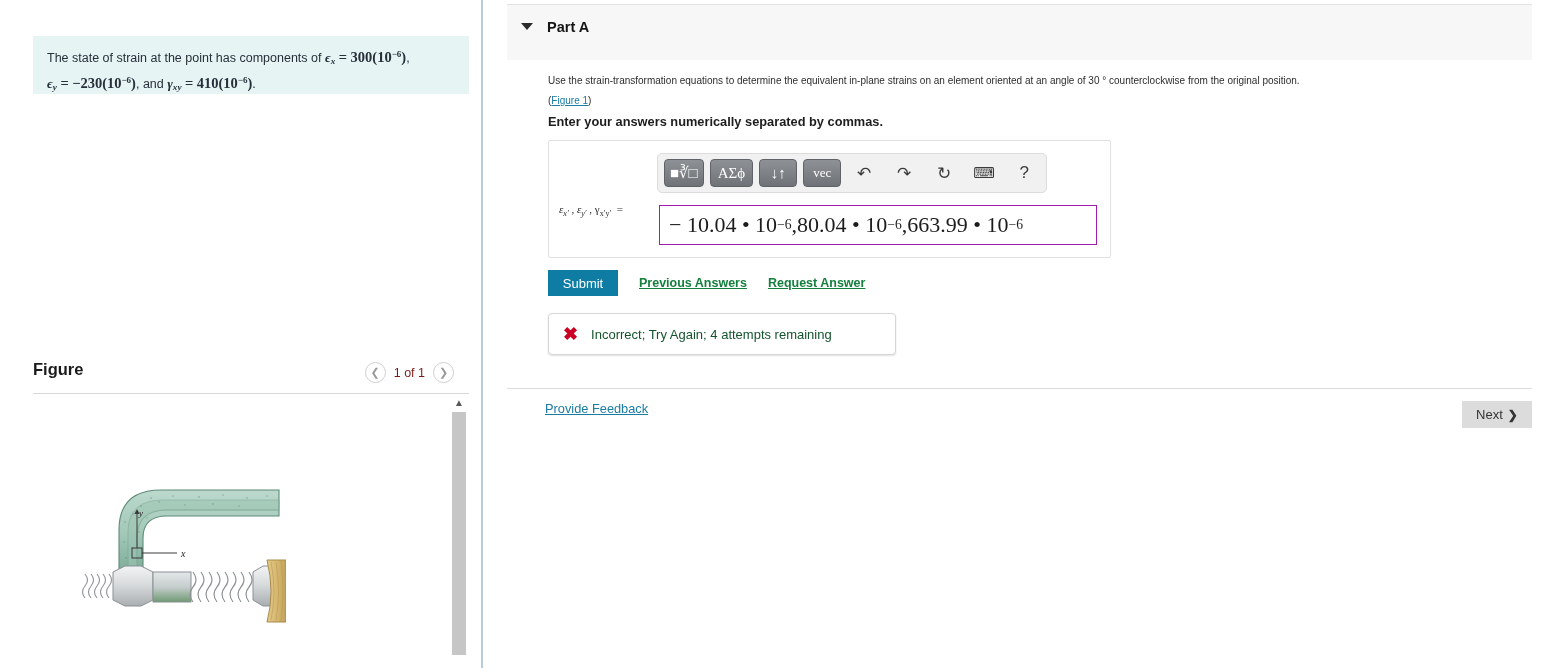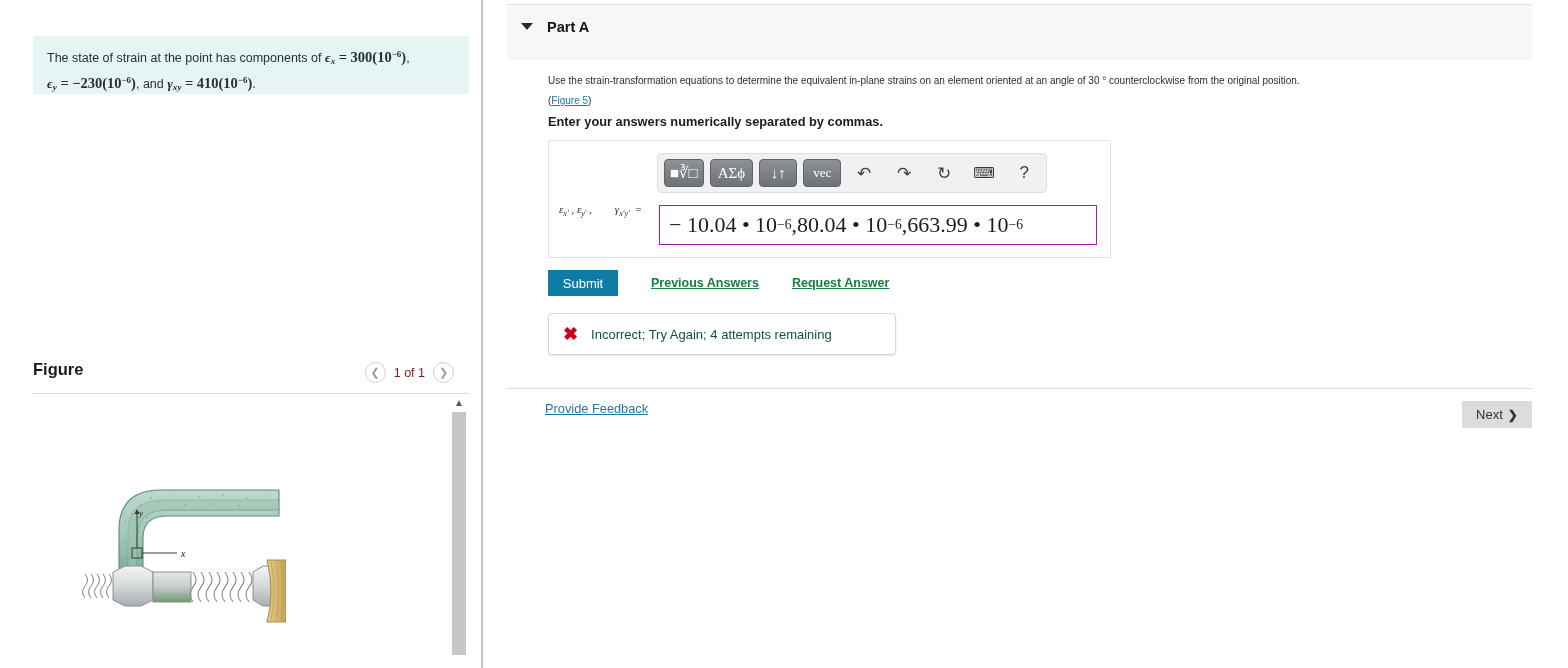--- a/index.html
+++ b/index.html
@@ -141,21 +141,21 @@
     border: 1px solid #a21caf; background: #ffffff;
     display: flex; align-items: center; padding-left: 9px;
     font-family: "Liberation Serif", serif; font-size: 22px; color: #1c1c1c;
     cursor: text; white-space: nowrap; overflow: hidden;
   }
   .ansup { font-size: 0.62em; vertical-align: 0.62em; }
 
   
   #submit-row {
     position: absolute; left: 41px; top: 270px; height: 26px;
-    display: flex; align-items: center; gap: 12px;
+    display: flex; align-items: center; gap: 0;
   }
   #submit-button {
     width: 70px; height: 26px; background: #0e7ca3; color: #fff;
     display:flex; align-items:center; justify-content:center;
     font-size: 13px; border: none; cursor: pointer;
   }
   .row-link {
     margin-left: 21px; color: #15803d; font-size: 12.5px;
     font-weight: bold; text-decoration: underline; cursor: pointer;
   }
@@ -330,21 +330,21 @@
 
   <div id="right-panel">
 
     <div id="partA-header">
       <div id="partA-caret"></div>
       <div id="partA-label">Part A</div>
     </div>
 
     <div id="question-text">
       <span>Use the strain-transformation equations to determine the equivalent in-plane strains on an element oriented at an angle of 30 ° counterclockwise from the original position.</span><br>
-      (<span class="inline-link">Figure 5</span>)
+      (<span class="inline-link">Figure 1</span>)
     </div>
 
     <div id="enter-answers">Enter your answers numerically separated by commas.</div>
 
     <div id="answer-card">
 
       <div id="math-toolbar">
         <div class="mt-btn tpl">
           <span>■∛□</span>
         </div>
@@ -370,21 +370,21 @@
           <span style="font-size:15px;">⌨</span>
         </div>
         <div class="mt-icon">
           <span>?</span>
         </div>
       </div>
 
       <div id="answer-label">
         <span style="font-style:italic;">ε<sub style="font-size:8px;">x′</sub></span> ,
         <span style="font-style:italic;">ε<sub style="font-size:8px;">y′</sub></span> ,
-        <span style="font-style:italic;margin-left:20px;">γ<sub style="font-size:8px;">x′y′</sub></span> &nbsp;=
+        <span style="">γ<sub style="font-size:8px;">x′y′</sub></span> &nbsp;=
       </div>
 
       <div id="answer-input">
         <span>− 10.04 • 10</span>
           <span class="ansup">−6</span>
           <span>,80.04 • 10</span>
           <span class="ansup">−6</span>
           <span>,663.99 • 10</span>
           <span class="ansup">−6</span>
       </div>

